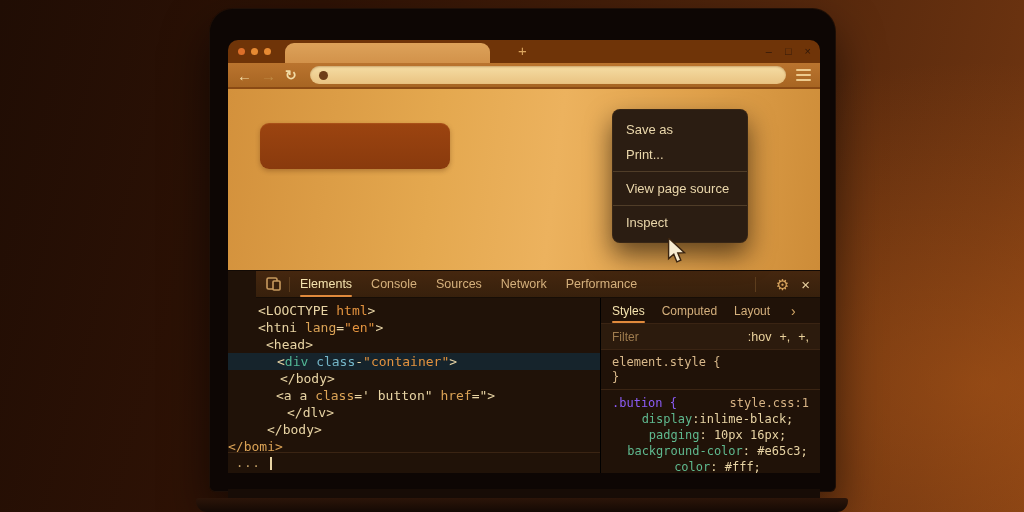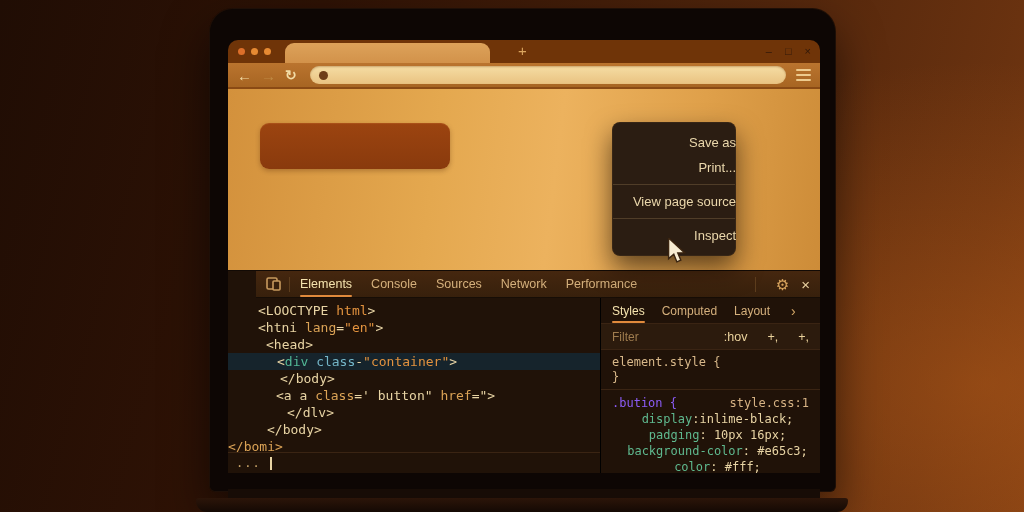--- a/index.html
+++ b/index.html
@@ -99,37 +99,37 @@
     border-bottom:1px solid #3a2413; }
   .sp-tab { font-size:12px; color:#d5b07c; margin-right:17px; height:26px;
     display:flex; align-items:center; position:relative; white-space:nowrap; }
   .sp-tab.active { color:#f5e3ae; }
   .sp-tab.active::after { content:""; position:absolute; left:0; right:0; bottom:1px;
     height:2px; background:#e08a3c; border-radius:1px; }
   .sp-chevron { color:#d5a868; font-size:14px; margin-left:4px; }
   .sp-filter { height:26px; flex:none; display:flex; align-items:center; padding:0 11px;
     background:#2c1b0d; border-bottom:1px solid #3a2413; }
   .filter-text { color:#9f7c4e; font-size:12px; }
-  .hov-group { margin-left:auto; color:#ead29c; font-size:12.5px; display:flex; gap:20px; }
+  .hov-group { margin-left:auto; color:#ead29c; font-size:12.5px; display:flex; gap:8px; }
   .sp-elemstyle { flex:none; padding:5px 11px 4px; border-bottom:1px solid #3a2413;
     font-family:"DejaVu Sans Mono", monospace; font-size:12px; line-height:15px; color:#d8b88a; }
   .sp-rule { flex:1; padding:5px 11px; font-family:"DejaVu Sans Mono", monospace;
     font-size:12px; line-height:16px; overflow:hidden; }
   .rule-head { display:flex; }
   .rule-selector { color:#8b5cf6; }
   .rule-source { margin-left:auto; color:#d7b384; }
   .css-prop { padding-left:14px; white-space:pre;text-align:center; }
   .prop-name { color:#5fb98f; }
   .prop-value { color:#e8d4a4; }
 
   
-  .context-menu { position:absolute; left:612px; top:122px; width:124px;
+  .context-menu { position:absolute; left:612px; top:109px; width:136px;
     background:#2b1d12; border-radius:8px; padding:8px 0;
     box-shadow:0 12px 26px rgba(15,6,1,.6), inset 0 0 0 1px rgba(255,180,100,.06);
-    z-index:5;text-align:right; }
+    z-index:5; }
   .cm-item { height:25px; line-height:25px; padding-left:14px; color:#ead7ab;
     font-size:13px; white-space:nowrap; cursor:default; }
   .cm-divider { height:1px; background:#503d28; margin:4px 1px; }
 
   .cursor-pointer { position:absolute; left:666px; top:238px; z-index:6; }
 </style>
 </head>
 <body>
 
 <div class="scene">

